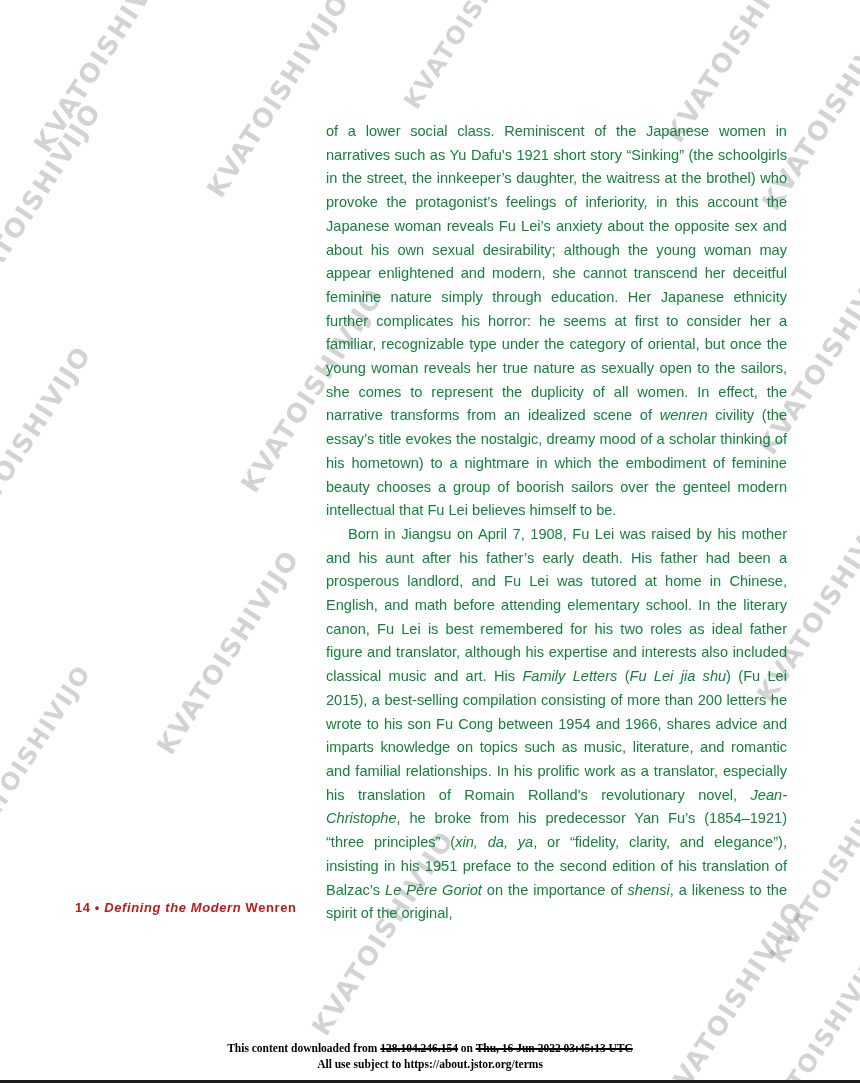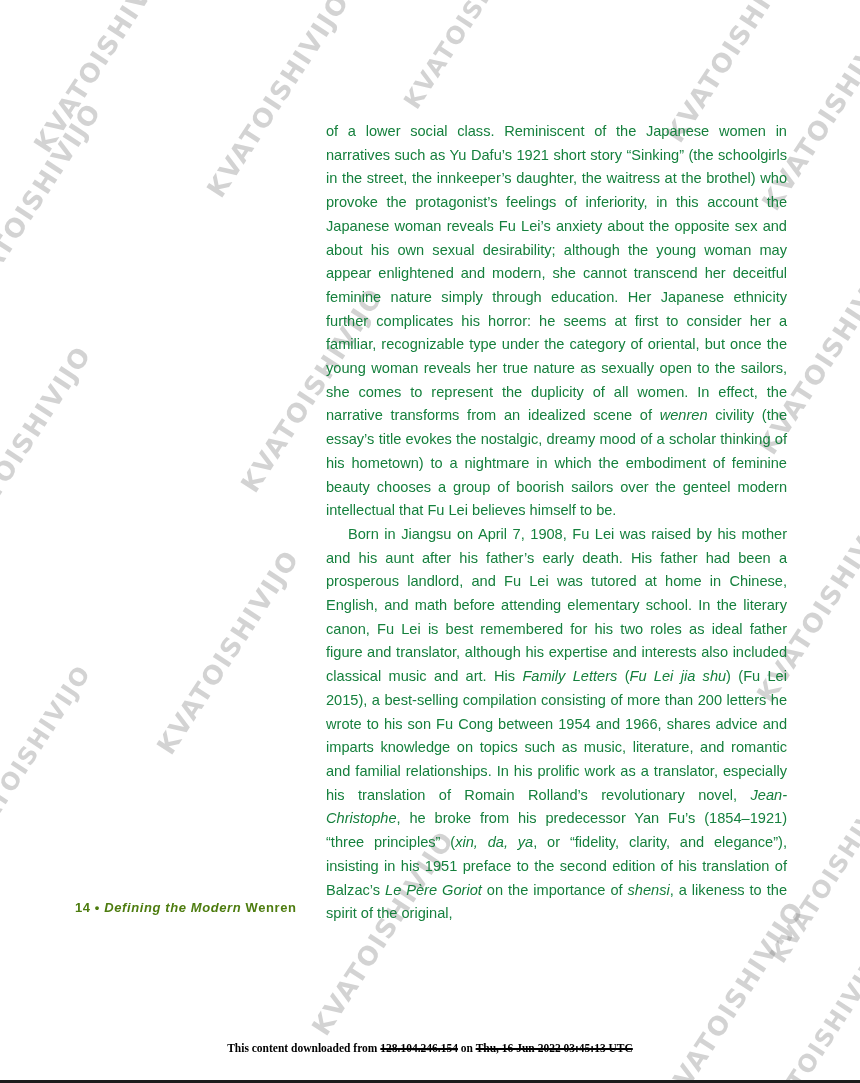--- a/index.html
+++ b/index.html
@@ -47,21 +47,21 @@
   }
   .body-text .it { font-style: italic; }
   
   .running-footer {
     position: absolute;
     left: 75px;
     top: 900px;
     font-size: 13px;
     font-weight: bold;
     letter-spacing: 0.6px;
-    color: #4d7c0f;
+    color: #b91c1c;
   }
   .running-footer .it { font-style: italic; }
   
   .notice {
     position: absolute;
     left: 0;
     right: 0;
     top: 1040px;
     text-align: center;
     font-family: "Liberation Serif", serif;
@@ -108,17 +108,18 @@
 
   <div class="body-text">
     <p><span>of a lower social class. Reminiscent of the Japanese women in narratives such as Yu Dafu’s 1921 short story “Sinking” (the schoolgirls in the street, the innkeeper’s daughter, the waitress at the brothel) who provoke the protagonist’s feelings of inferiority, in this account the Japanese woman reveals Fu Lei’s anxiety about the opposite sex and about his own sexual desirability; although the young woman may appear enlightened and modern, she cannot transcend her deceitful feminine nature simply through education. Her Japanese ethnicity further complicates his horror: he seems at first to consider her a familiar, recognizable type under the category of oriental, but once the young woman reveals her true nature as sexually open to the sailors, she comes to represent the duplicity of all women. In effect, the narrative transforms from an idealized scene of </span><span class="it">wenren</span><span> civility (the essay’s title evokes the nostalgic, dreamy mood of a scholar thinking of his hometown) to a nightmare in which the embodiment of feminine beauty chooses a group of boorish sailors over the genteel modern intellectual that Fu Lei believes himself to be.</span></p>
     <p class="indent"><span>Born in Jiangsu on April 7, 1908, Fu Lei was raised by his mother and his aunt after his father’s early death. His father had been a prosperous landlord, and Fu Lei was tutored at home in Chinese, English, and math before attending elementary school. In the literary canon, Fu Lei is best remembered for his two roles as ideal father figure and translator, although his expertise and interests also included classical music and art. His </span><span class="it">Family Letters</span><span> (</span><span class="it">Fu Lei jia shu</span><span>) (Fu Lei 2015), a best-selling compilation consisting of more than 200 letters he wrote to his son Fu Cong between 1954 and 1966, shares advice and imparts knowledge on topics such as music, literature, and romantic and familial relationships. In his prolific work as a translator, especially his translation of Romain Rolland’s revolutionary novel, </span><span class="it">Jean-Christophe</span><span>, he broke from his predecessor Yan Fu’s (1854–1921) “three principles” (</span><span class="it">xin, da, ya</span><span>, or “fidelity, clarity, and elegance”), insisting in his 1951 preface to the second edition of his translation of Balzac’s </span><span class="it">Le Père Goriot</span><span> on the importance of </span><span class="it">shensi</span><span>, a likeness to the spirit of the original,</span></p>
   </div>
 
   <div class="running-footer"><span>14 • </span><span class="it">Defining the Modern </span><span>Wenren</span></div>
 
   <div class="notice">
     <div><span>This content downloaded from </span><span class="strike">128.104.246.154</span><span> on </span><span class="strike">Thu, 16 Jun 2022 03:45:13 UTC</span></div>
+    <div>All use subject to https://about.jstor.org/terms</div>
   </div>
 
   <div class="scan-edge"></div>
 
 </div>
 
 </body></html>

